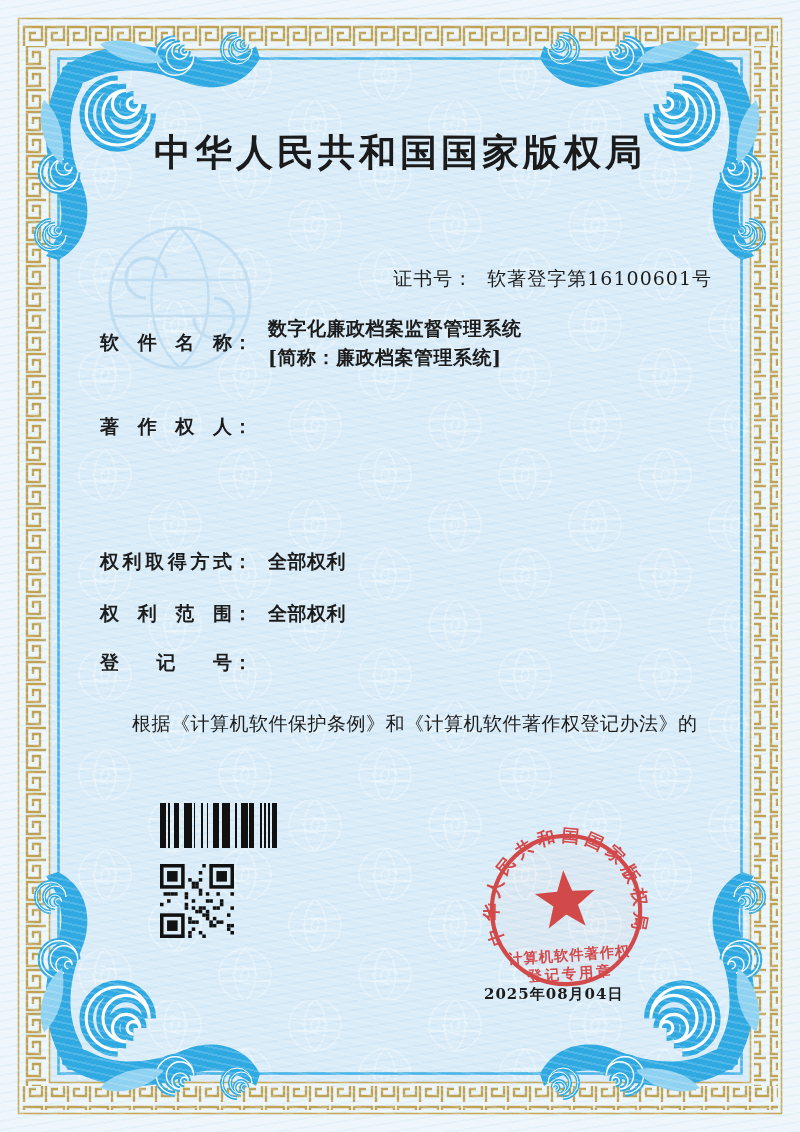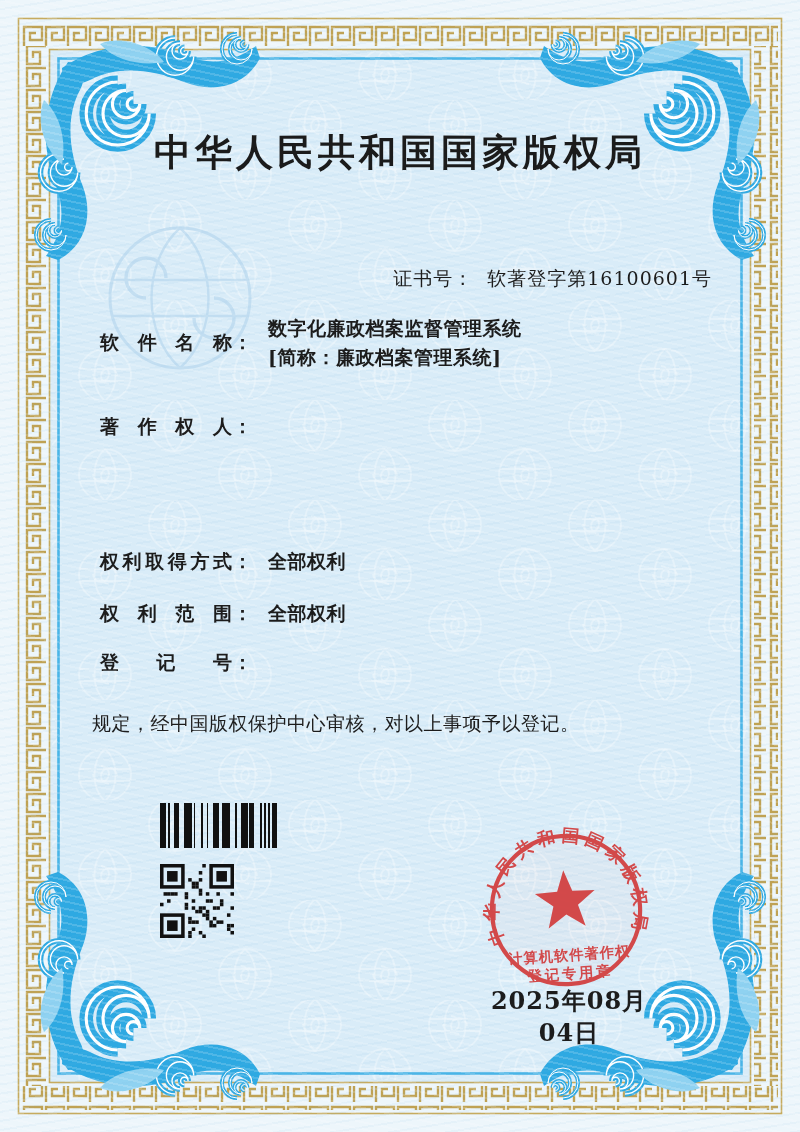--- a/index.html
+++ b/index.html
@@ -34,21 +34,21 @@
   .r-scope{top:599px}
   .r-reg{top:650px}
   .statement{position:absolute;left:92px;top:700px;width:636px;
              font-size:19px;line-height:46px;letter-spacing:.5px;}
   .statement .l1{text-indent:2.1em;}
   .barcode{position:absolute;left:160px;top:803px;width:118px;height:45px;}
   .qrcode{position:absolute;left:160px;top:864px;width:74px;height:74px;}
   .emboss{position:absolute;left:104px;top:222px;z-index:1;opacity:.55;}
   .seal{position:absolute;left:478px;top:822px;z-index:3;opacity:.92;}
   .issue-date{position:absolute;left:484px;top:985px;width:170px;z-index:4;
-              font-size:24px;font-weight:bold;letter-spacing:1px;text-align:center;}
+              font-size:15px;font-weight:bold;letter-spacing:1px;}
 </style>
 </head>
 <body>
 
 <div class="page">
 
   <svg class="bg-layer" width="800" height="1132" viewBox="0 0 800 1132" xmlns="http://www.w3.org/2000/svg">
     <defs>
       <pattern id="wm" width="140" height="100" patternUnits="userSpaceOnUse">
         <g fill="none" stroke="rgba(255,255,255,0.62)" stroke-width="1.8">
@@ -152,21 +152,21 @@
         <span class="fcolon">：</span>
       <span class="fvalue">全部权利</span>
     </div>
 
     <div class="frow r-reg">
       <span class="flabel">登记号</span>
         <span class="fcolon">：</span>
     </div>
 
     <div class="statement">
-      <div class="l2">规定，经中国版权保护中心审核，对以上事项予以登记。</div>
+      <div class="l1">根据《计算机软件保护条例》和《计算机软件著作权登记办法》的</div>
     </div>
 
     <div class="barcode">
       <svg width="118" height="45" viewBox="0 0 118 45">
           <rect x="0" y="0" width="6" height="45" fill="#111"></rect>
           <rect x="8" y="0" width="2" height="45" fill="#111"></rect>
           <rect x="14" y="0" width="5" height="45" fill="#111"></rect>
           <rect x="24" y="0" width="8" height="45" fill="#111"></rect>
           <rect x="34" y="0" width="1" height="45" fill="#111"></rect>
           <rect x="41" y="0" width="2" height="45" fill="#111"></rect>

